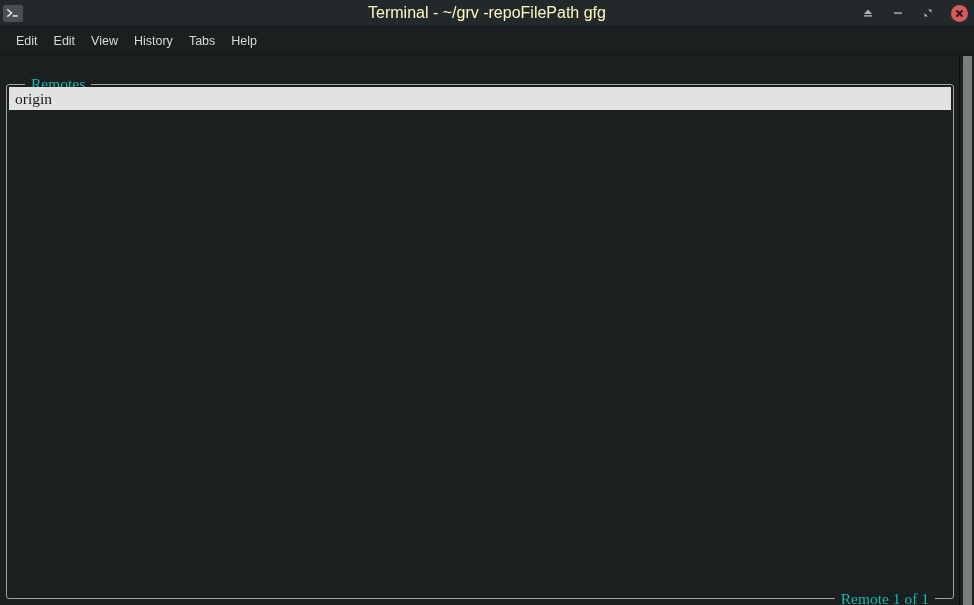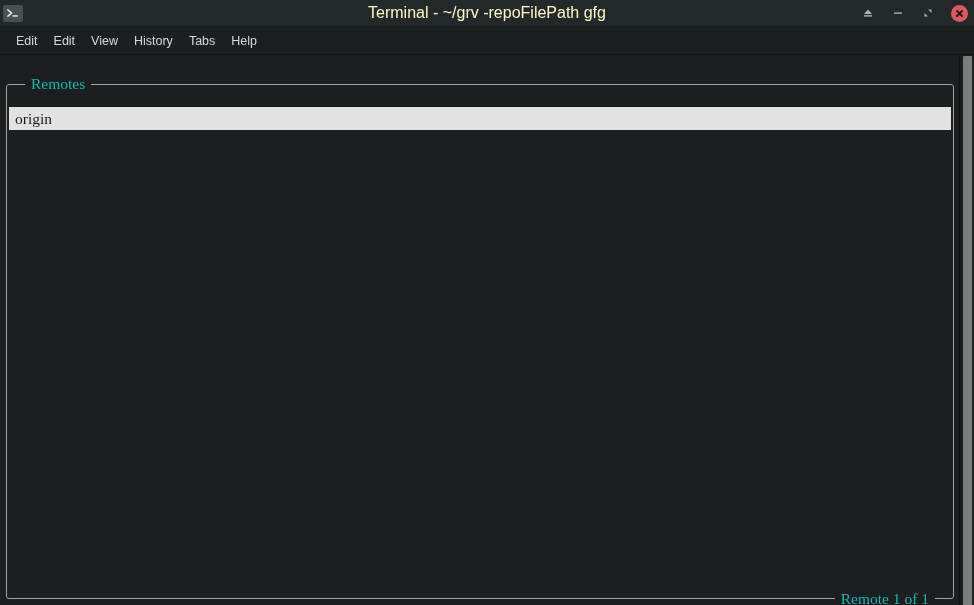--- a/index.html
+++ b/index.html
@@ -159,21 +159,20 @@
     font-size: 15.5px;
     line-height: 22px;
   }
   .panel-body {
     position: absolute;
     left: 2px;
     right: 2px;
     top: 2px;
     bottom: 2px;
     overflow: hidden;
-    margin-top: 20px;
   }
   .remote-row {
     height: 23px;
     line-height: 23px;
     padding-left: 6px;
     font-size: 15.5px;
   }
   .remote-row.selected {
     background: #e2e2e2;
     color: #17191a;

